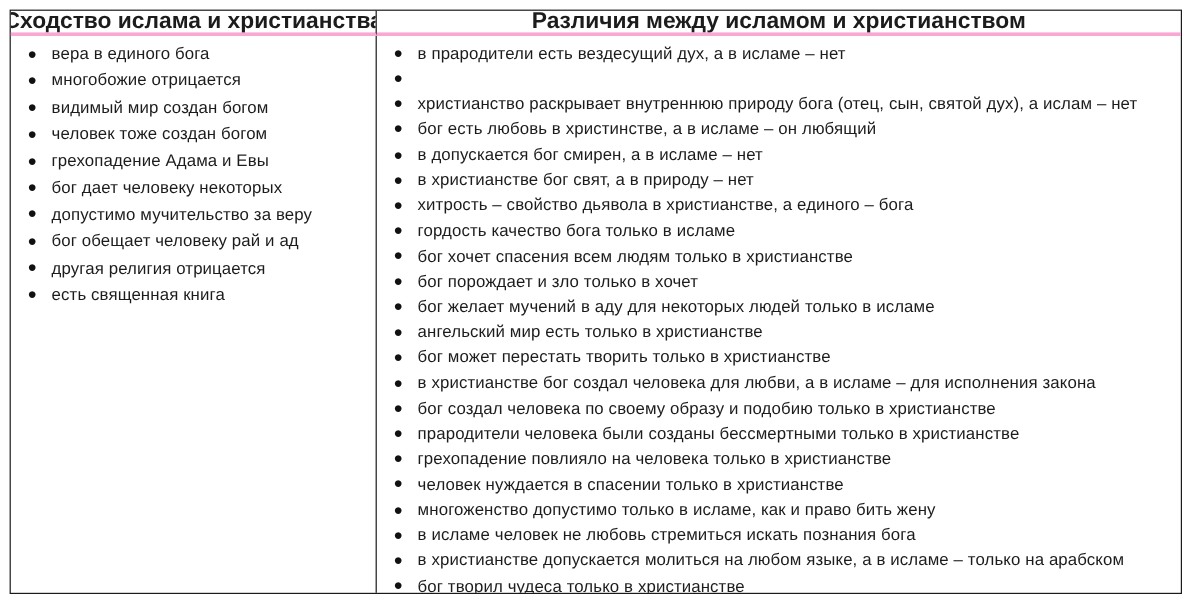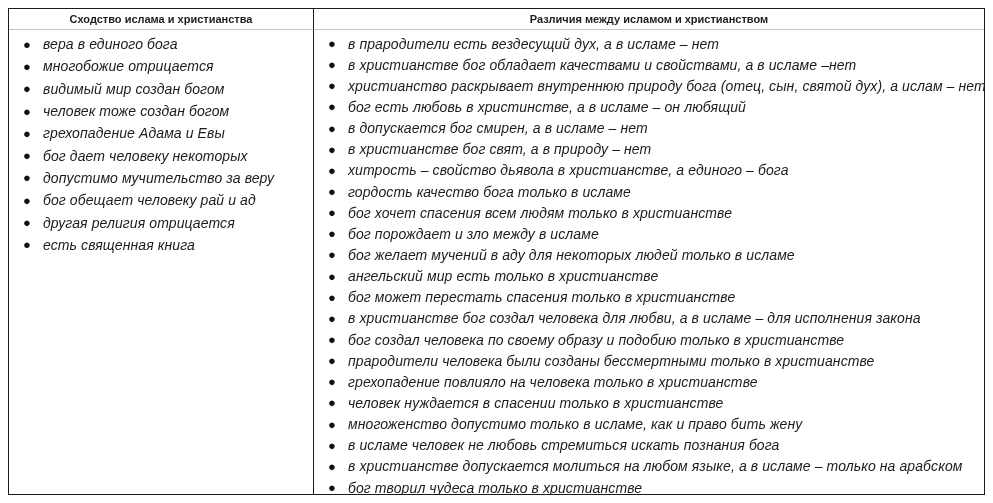--- a/index.html
+++ b/index.html
@@ -17,23 +17,23 @@
     width: 977px;
     height: 487px;
     border: 1px solid #1a1a1a;
     display: grid;
     grid-template-columns: 305px 1fr;
     grid-template-rows: 21px 1fr;
     background: #ffffff;
     color: #1c1c1c;
   }
   .th {
-    border-bottom: 1px solid #f9a8d4;
+    border-bottom: 3px solid #f9a8d4;
     font-weight: bold;
-    font-size: 11px;
+    font-size: 19px;
     display: flex;
     align-items: center;
     justify-content: center;
     white-space: nowrap;
     overflow: hidden;
   }
   .th-left, .cell-left { border-right: 1px solid #1a1a1a; }
   .cell {
     padding: 3px 6px 0 0;
     overflow: hidden;
@@ -52,21 +52,20 @@
     width: 20px;
     margin-left: 14px;
     font-size: 13px;
     line-height: 1;
     color: #111111;
     flex: 0 0 auto;
   }
   .item-text {
     display: inline-block;
     letter-spacing: 0.1px;
-    font-style: italic;
   }
 </style>
 </head>
 <body>
 
 <div class="comparison-table">
   <div class="th th-left">Сходство ислама и христианства</div>
   <div class="th th-right">Различия между исламом и христианством</div>
 
   <div class="cell cell-left">
@@ -127,21 +126,20 @@
   <div class="cell cell-right">
     <ul class="bullets">
 
         <li>
           <span class="bullet">●</span>
           <span class="item-text">в прародители есть вездесущий дух, а в исламе – нет</span>
         </li>
 
         <li>
           <span class="bullet">●</span>
-          <span class="item-text">в христианстве бог обладает качествами и свойствами, а в исламе –нет</span>
         </li>
 
         <li>
           <span class="bullet">●</span>
           <span class="item-text">христианство раскрывает внутреннюю природу бога (отец, сын, святой дух), а ислам – нет</span>
         </li>
 
         <li>
           <span class="bullet">●</span>
           <span class="item-text">бог есть любовь в христинстве, а в исламе – он любящий</span>
@@ -167,36 +165,36 @@
           <span class="item-text">гордость качество бога только в исламе</span>
         </li>
 
         <li>
           <span class="bullet">●</span>
           <span class="item-text">бог хочет спасения всем людям только в христианстве</span>
         </li>
 
         <li>
           <span class="bullet">●</span>
-          <span class="item-text">бог порождает и зло между в исламе</span>
+          <span class="item-text">бог порождает и зло только в хочет</span>
         </li>
 
         <li>
           <span class="bullet">●</span>
           <span class="item-text">бог желает мучений в аду для некоторых людей только в исламе</span>
         </li>
 
         <li>
           <span class="bullet">●</span>
           <span class="item-text">ангельский мир есть только в христианстве</span>
         </li>
 
         <li>
           <span class="bullet">●</span>
-          <span class="item-text">бог может перестать спасения только в христианстве</span>
+          <span class="item-text">бог может перестать творить только в христианстве</span>
         </li>
 
         <li>
           <span class="bullet">●</span>
           <span class="item-text">в христианстве бог создал человека для любви, а в исламе – для исполнения закона</span>
         </li>
 
         <li>
           <span class="bullet">●</span>
           <span class="item-text">бог создал человека по своему образу и подобию только в христианстве</span>

